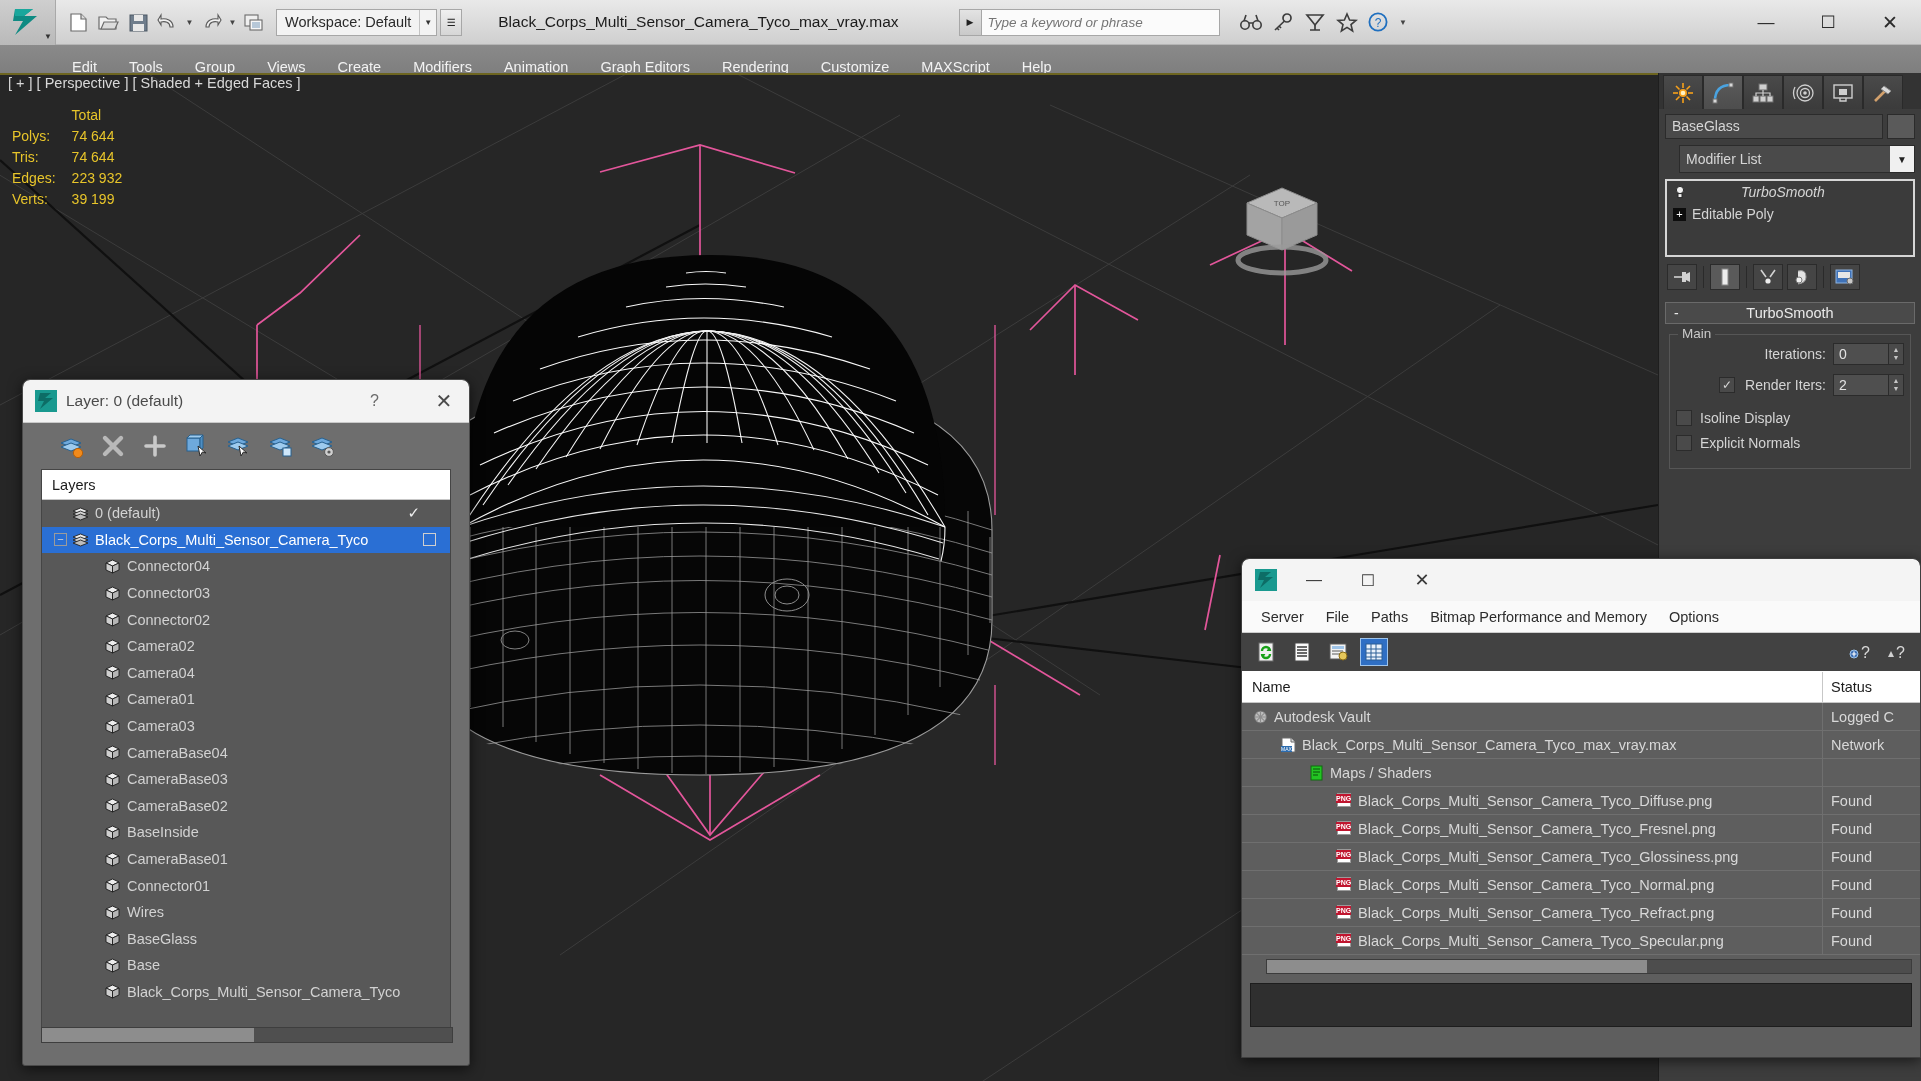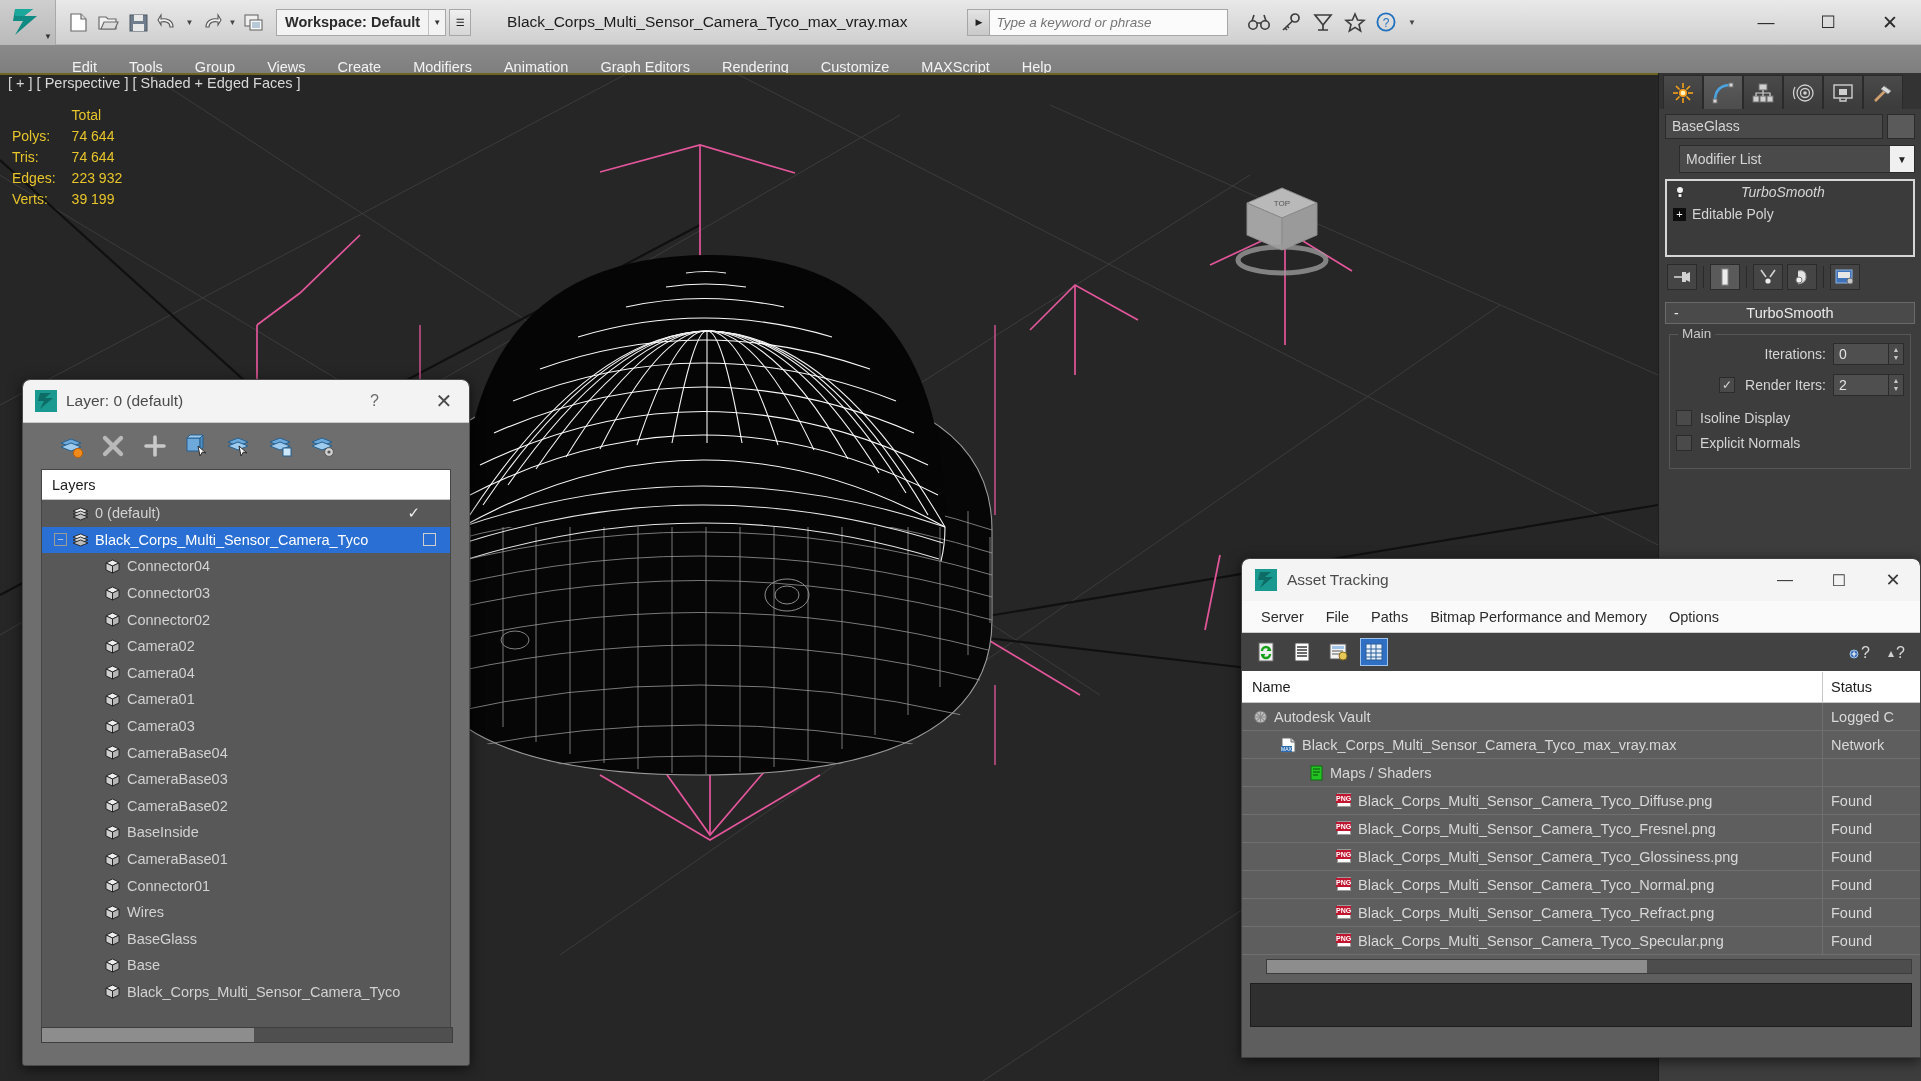--- a/index.html
+++ b/index.html
@@ -26,21 +26,21 @@
     position: relative;
   }
   .qat { display: flex; align-items: center; gap: 2px; padding-left: 8px; }
   .qbtn {
     width: 28px; height: 28px; display: flex; align-items: center; justify-content: center;
     border-radius: 2px;
   }
   .tinyarrow { font-size: 8px; color: #444; width: 11px; text-align: center; }
   #wsbox {
     margin-left: 8px; height: 27px; display: flex; align-items: center;
-    background: #f3f3f3; border: 1px solid #a7a7a7; font-weight: bold;
+    background: #f3f3f3; border: 1px solid #a7a7a7;
   }
   #wslabel { padding: 0 8px; font-size: 14.5px; color: #2b2b2b; line-height: 25px; }
   #wsarrow {
     width: 17px; height: 25px; display: flex; align-items: center; justify-content: center;
     font-size: 8px; color: #333; border-left: 1px solid #c4c4c4;
   }
   #wsmenu {
     width: 22px; height: 27px; margin-left: 3px;
     background: linear-gradient(to bottom,#f0f0f0,#d6d6d6);
     border: 1px solid #a7a7a7;
@@ -1069,21 +1069,20 @@
     <div id="layerthumb"></div>
   </div>
 </div>
 
 <div id="assetdlg">
   <div id="assethdr">
     <svg class="dlgicon" viewBox="0 0 22 22">
       <rect width="22" height="22" fill="#19998f"></rect>
       <polygon points="5,3 16,3 10,8 18,8 5,19 9,11 3,11" fill="#0d6d66"></polygon>
     </svg>
-    <span class="dlgtitle">Asset Tracking</span>
     <div class="awbtn" style="font-size:16px;">—</div>
     <div class="awbtn" style="font-size:16px;">☐</div>
     <div class="awbtn" id="aclose" style="font-size:18px;">✕</div>
   </div>
 
   <div id="assetmenu">
     <div class="ami">Server</div>
     <div class="ami">File</div>
     <div class="ami">Paths</div>
     <div class="ami">Bitmap Performance and Memory</div>

